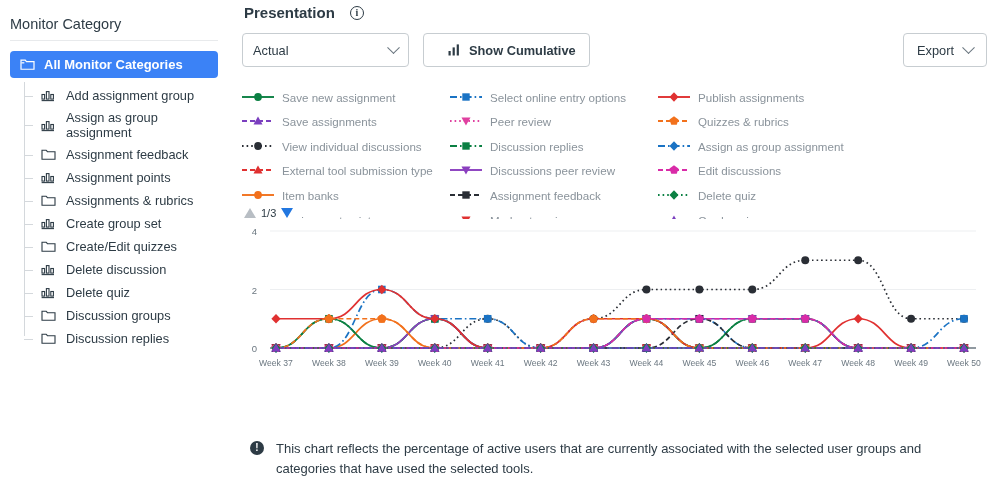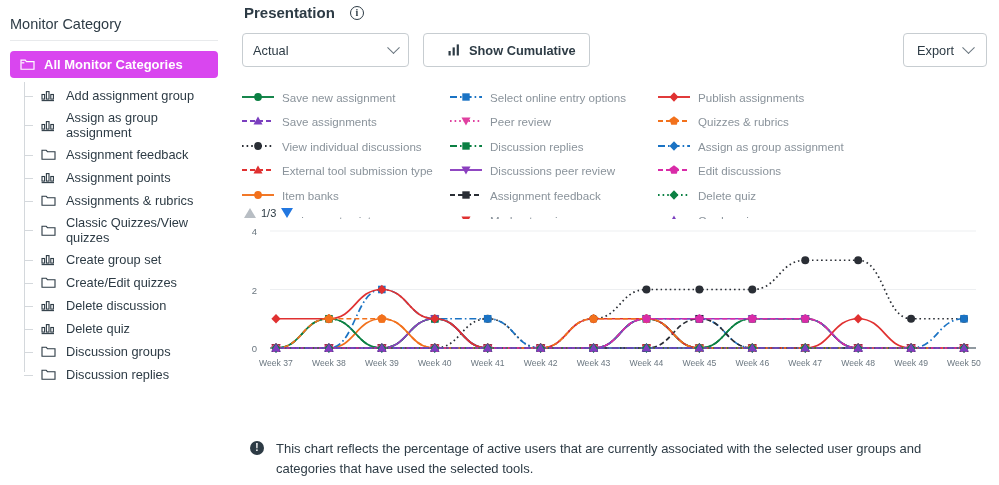--- a/index.html
+++ b/index.html
@@ -14,21 +14,21 @@
   .app { position: relative; width: 999px; height: 485px; display: flex; }
 
   
   .sidebar { width: 232px; flex: 0 0 232px; padding: 0 12px 0 8px; position: relative; }
   .sidebar-title {
     font-size: 14.5px; color: #2D3B45; padding: 16px 2px 8px 2px; font-weight: 400;
   }
   .sidebar-rule { height: 1px; background: #E8EAEC; margin: 0 2px 10px 2px; }
   .all-cat {
     display: flex; align-items: center; gap: 9px;
-    background: #d946ef; color: #ffffff;
+    background: #3b82f6; color: #ffffff;
     border-radius: 4px; height: 27px; padding: 0 10px;
     font-size: 13px; font-weight: bold; margin: 0 2px 6px 2px;
   }
   .tree { position: relative; margin-left: 16px; padding-left: 0; }
   .tree::before {
     content: ""; position: absolute; left: 0; top: -2px; bottom: 14px;
     width: 1px; background: #D4D8DC;
   }
   .tree-item {
     position: relative; display: flex; align-items: center; gap: 10px;
@@ -160,28 +160,20 @@
           </span>
           <span class="tree-label">Assignment points</span>
         </div>
         <div class="tree-item">
           <span>
             <svg class="icon-svg" width="15" height="13" viewBox="0 0 16 14">
               <path d="M1 2.4h4.5l1.3 1.6H15v8.1H1z" fill="none" stroke="#2D3B45" stroke-width="1.2"></path>
             </svg>
           </span>
           <span class="tree-label">Assignments &amp; rubrics</span>
-        </div>
-        <div class="tree-item">
-          <span>
-            <svg class="icon-svg" width="15" height="13" viewBox="0 0 16 14">
-              <path d="M1 2.4h4.5l1.3 1.6H15v8.1H1z" fill="none" stroke="#2D3B45" stroke-width="1.2"></path>
-            </svg>
-          </span>
-          <span class="tree-label">Classic Quizzes/View quizzes</span>
         </div>
         <div class="tree-item">
           <span>
             <svg class="icon-svg" width="15" height="13" viewBox="0 0 15 13">
               <rect x="1" y="5.5" width="2.6" height="4.6" fill="none" stroke="#2D3B45" stroke-width="1.1"></rect>
               <rect x="5.4" y="2.6" width="2.6" height="7.5" fill="none" stroke="#2D3B45" stroke-width="1.1"></rect>
               <rect x="9.8" y="5.5" width="2.6" height="4.6" fill="none" stroke="#2D3B45" stroke-width="1.1"></rect>
               <path d="M0.6 11.6h12.4" stroke="#2D3B45" stroke-width="1.1"></path>
             </svg>
           </span>

